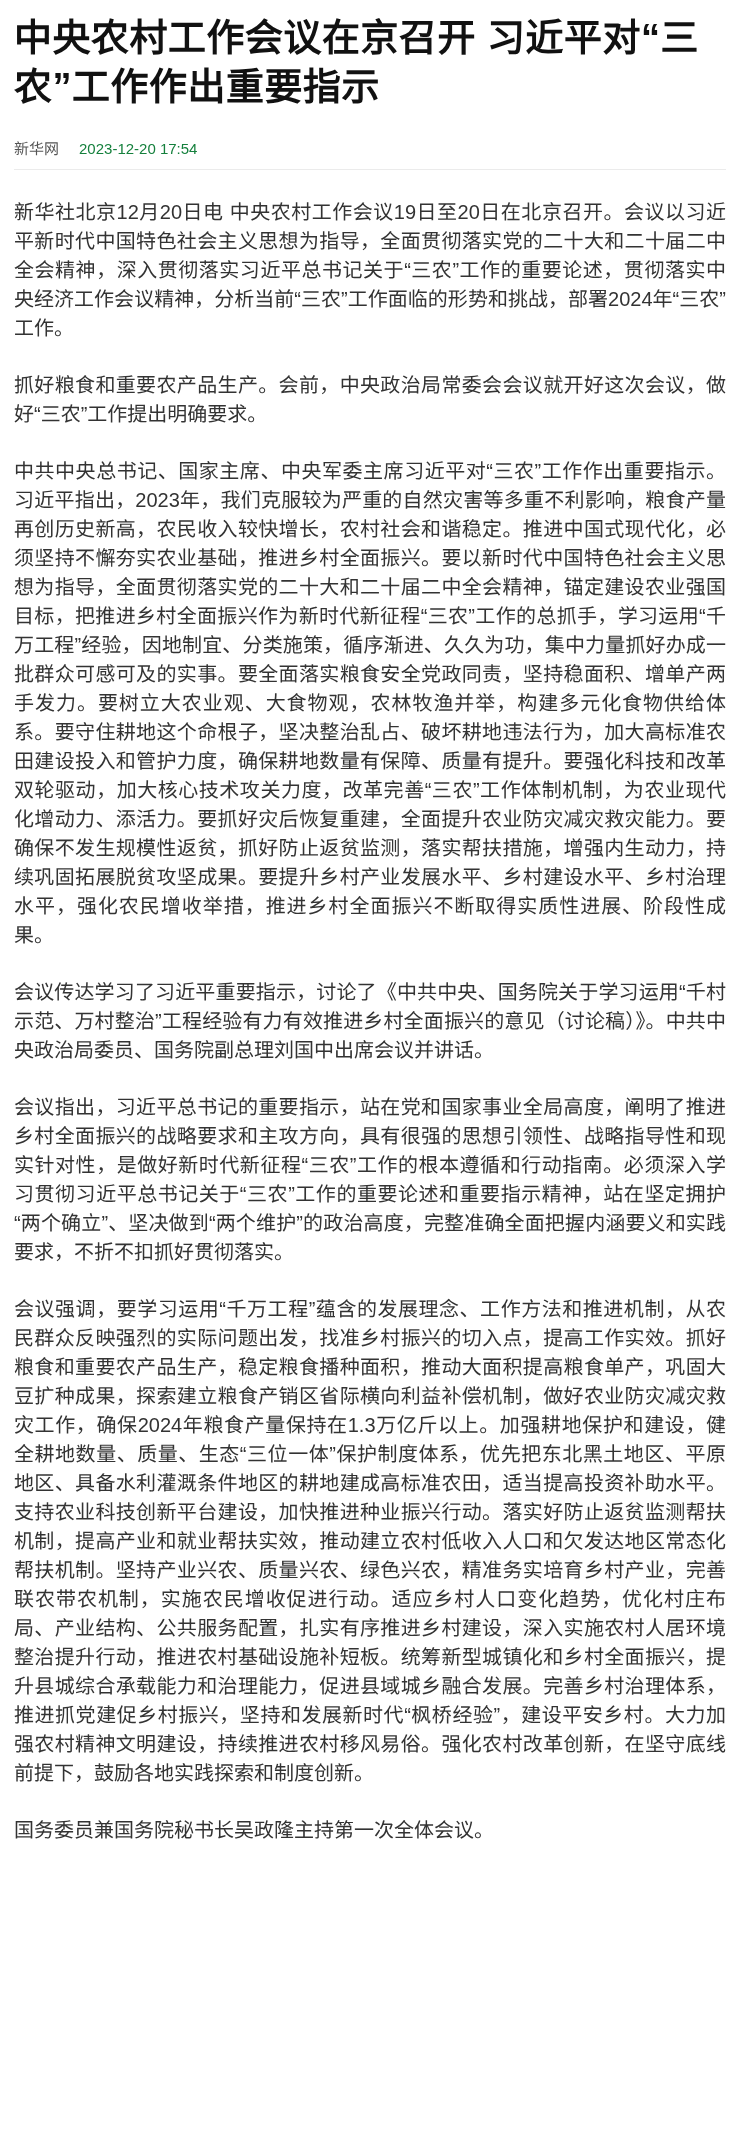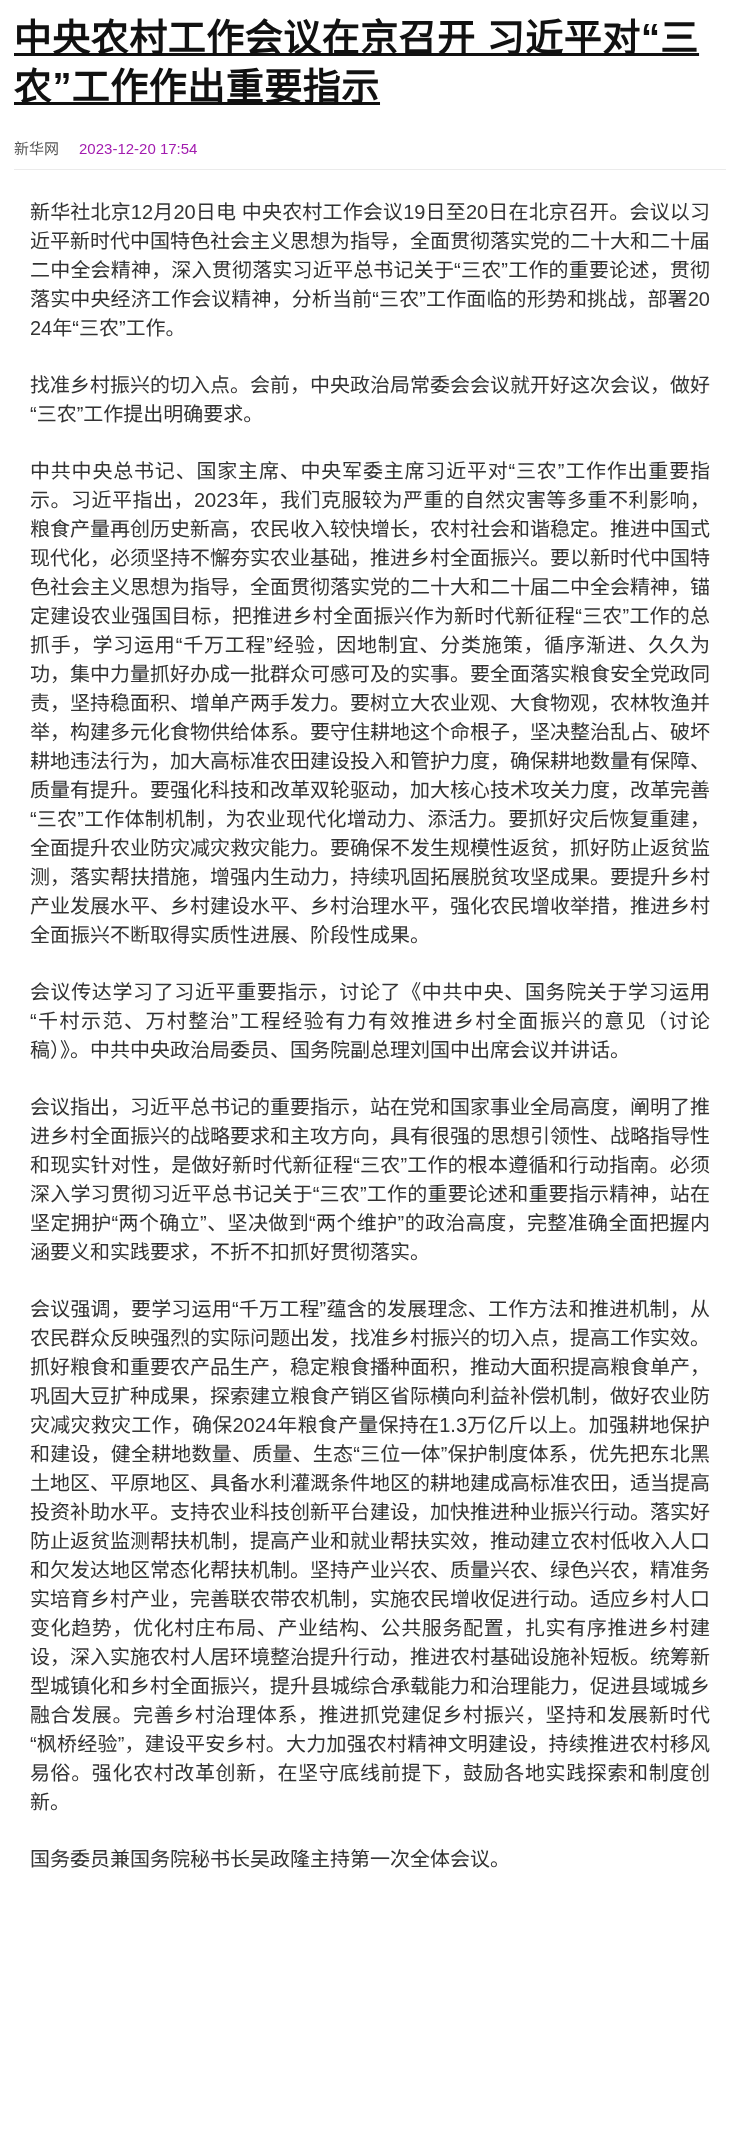--- a/index.html
+++ b/index.html
@@ -17,71 +17,70 @@
     padding: 6px 14px 24px 14px;
     box-sizing: border-box;
   }
   .title {
     margin: 8px 0 0 0;
     font-size: 38px;
     line-height: 49px;
     font-weight: 700;
     color: #111111;
     letter-spacing: 0.5px;
-    text-decoration: underline;
   }
   .meta {
     margin-top: 26px;
     display: flex;
     align-items: flex-end;
     gap: 20px;
     font-size: 15px;
     line-height: 21px;
   }
   .source {
     color: #555555;
   }
   .time {
-    color: #a21caf;
+    color: #15803d;
   }
   .divider {
     border: none;
     border-top: 1px solid #ebebeb;
     margin: 10px 0 0 0;
     height: 0;
   }
   .article-body {
     margin-top: 0;
   }
   .article-body p.body-paragraph {
     font-size: 20px;
     line-height: 29px;
     color: #333333;
-    margin: 28px 16px;
+    margin: 28px 0;
     text-align: justify;
     word-break: break-all;
   }
 </style>
 </head>
 <body>
 
 <div class="page">
 
   <h1 class="title">中央农村工作会议在京召开 习近平对“三农”工作作出重要指示</h1>
 
   <div class="meta">
     <span class="source">新华网</span>
     <span class="time">2023-12-20 17:54</span>
   </div>
 
   <hr class="divider">
 
   <div class="article-body">
       <p class="body-paragraph">新华社北京12月20日电 中央农村工作会议19日至20日在北京召开。会议以习近平新时代中国特色社会主义思想为指导，全面贯彻落实党的二十大和二十届二中全会精神，深入贯彻落实习近平总书记关于“三农”工作的重要论述，贯彻落实中央经济工作会议精神，分析当前“三农”工作面临的形势和挑战，部署2024年“三农”工作。</p>
-      <p class="body-paragraph">找准乡村振兴的切入点。会前，中央政治局常委会会议就开好这次会议，做好“三农”工作提出明确要求。</p>
+      <p class="body-paragraph">抓好粮食和重要农产品生产。会前，中央政治局常委会会议就开好这次会议，做好“三农”工作提出明确要求。</p>
       <p class="body-paragraph">中共中央总书记、国家主席、中央军委主席习近平对“三农”工作作出重要指示。习近平指出，2023年，我们克服较为严重的自然灾害等多重不利影响，粮食产量再创历史新高，农民收入较快增长，农村社会和谐稳定。推进中国式现代化，必须坚持不懈夯实农业基础，推进乡村全面振兴。要以新时代中国特色社会主义思想为指导，全面贯彻落实党的二十大和二十届二中全会精神，锚定建设农业强国目标，把推进乡村全面振兴作为新时代新征程“三农”工作的总抓手，学习运用“千万工程”经验，因地制宜、分类施策，循序渐进、久久为功，集中力量抓好办成一批群众可感可及的实事。要全面落实粮食安全党政同责，坚持稳面积、增单产两手发力。要树立大农业观、大食物观，农林牧渔并举，构建多元化食物供给体系。要守住耕地这个命根子，坚决整治乱占、破坏耕地违法行为，加大高标准农田建设投入和管护力度，确保耕地数量有保障、质量有提升。要强化科技和改革双轮驱动，加大核心技术攻关力度，改革完善“三农”工作体制机制，为农业现代化增动力、添活力。要抓好灾后恢复重建，全面提升农业防灾减灾救灾能力。要确保不发生规模性返贫，抓好防止返贫监测，落实帮扶措施，增强内生动力，持续巩固拓展脱贫攻坚成果。要提升乡村产业发展水平、乡村建设水平、乡村治理水平，强化农民增收举措，推进乡村全面振兴不断取得实质性进展、阶段性成果。</p>
       <p class="body-paragraph">会议传达学习了习近平重要指示，讨论了《中共中央、国务院关于学习运用“千村示范、万村整治”工程经验有力有效推进乡村全面振兴的意见（讨论稿）》。中共中央政治局委员、国务院副总理刘国中出席会议并讲话。</p>
       <p class="body-paragraph">会议指出，习近平总书记的重要指示，站在党和国家事业全局高度，阐明了推进乡村全面振兴的战略要求和主攻方向，具有很强的思想引领性、战略指导性和现实针对性，是做好新时代新征程“三农”工作的根本遵循和行动指南。必须深入学习贯彻习近平总书记关于“三农”工作的重要论述和重要指示精神，站在坚定拥护“两个确立”、坚决做到“两个维护”的政治高度，完整准确全面把握内涵要义和实践要求，不折不扣抓好贯彻落实。</p>
       <p class="body-paragraph">会议强调，要学习运用“千万工程”蕴含的发展理念、工作方法和推进机制，从农民群众反映强烈的实际问题出发，找准乡村振兴的切入点，提高工作实效。抓好粮食和重要农产品生产，稳定粮食播种面积，推动大面积提高粮食单产，巩固大豆扩种成果，探索建立粮食产销区省际横向利益补偿机制，做好农业防灾减灾救灾工作，确保2024年粮食产量保持在1.3万亿斤以上。加强耕地保护和建设，健全耕地数量、质量、生态“三位一体”保护制度体系，优先把东北黑土地区、平原地区、具备水利灌溉条件地区的耕地建成高标准农田，适当提高投资补助水平。支持农业科技创新平台建设，加快推进种业振兴行动。落实好防止返贫监测帮扶机制，提高产业和就业帮扶实效，推动建立农村低收入人口和欠发达地区常态化帮扶机制。坚持产业兴农、质量兴农、绿色兴农，精准务实培育乡村产业，完善联农带农机制，实施农民增收促进行动。适应乡村人口变化趋势，优化村庄布局、产业结构、公共服务配置，扎实有序推进乡村建设，深入实施农村人居环境整治提升行动，推进农村基础设施补短板。统筹新型城镇化和乡村全面振兴，提升县城综合承载能力和治理能力，促进县域城乡融合发展。完善乡村治理体系，推进抓党建促乡村振兴，坚持和发展新时代“枫桥经验”，建设平安乡村。大力加强农村精神文明建设，持续推进农村移风易俗。强化农村改革创新，在坚守底线前提下，鼓励各地实践探索和制度创新。</p>
       <p class="body-paragraph">国务委员兼国务院秘书长吴政隆主持第一次全体会议。</p>
     </div>
 
 </div>
 
 </body></html>

